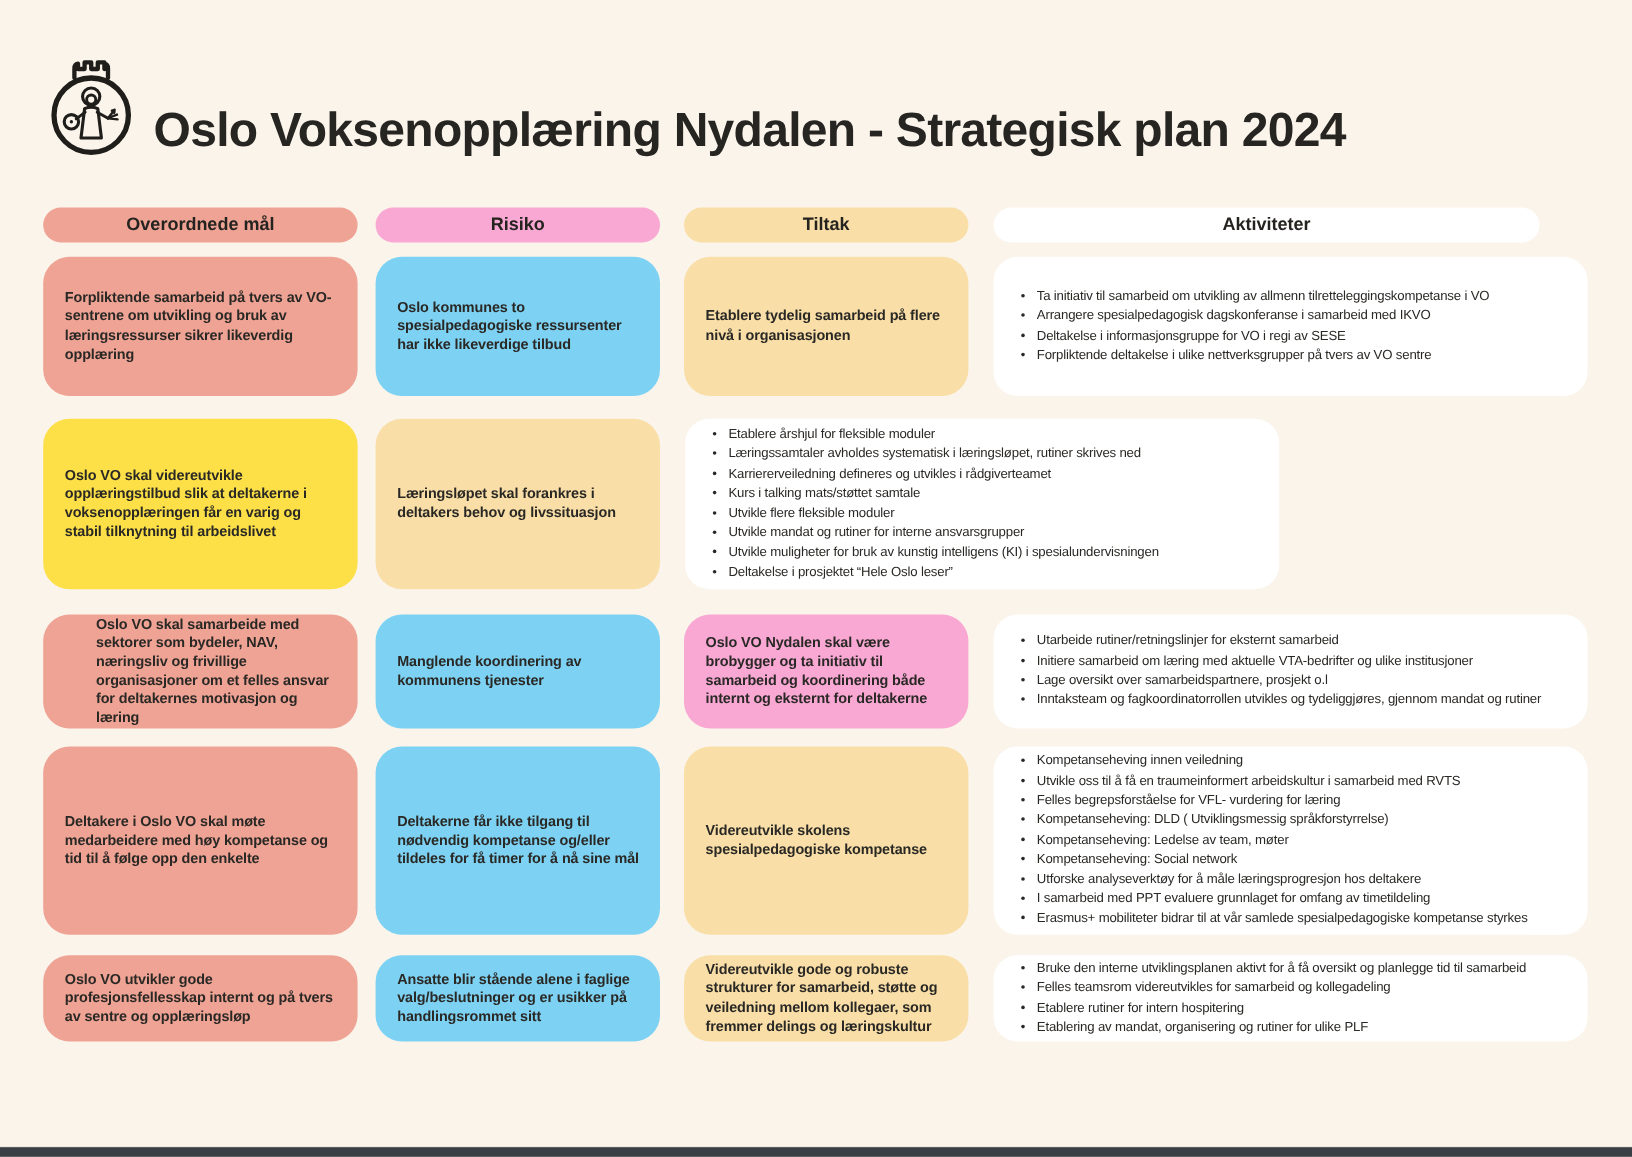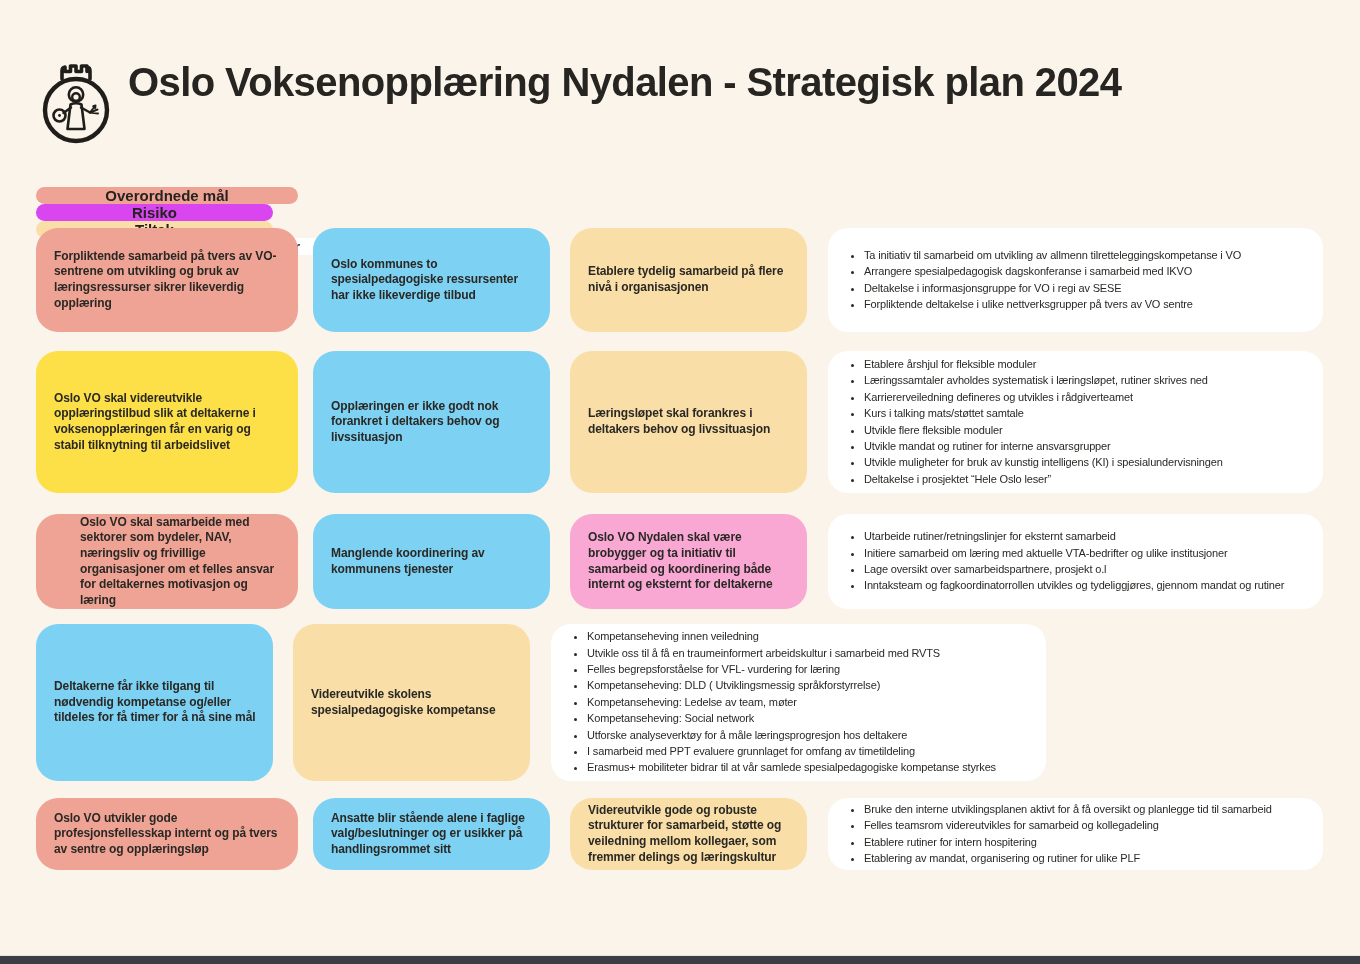--- a/index.html
+++ b/index.html
@@ -8,37 +8,37 @@
   body {
     font-family: "Liberation Sans", "DejaVu Sans", sans-serif;
     background:#FAF4EB;
     color:#2A2825;
     position:relative;
     overflow:hidden;
   }
   .page { width:1360px; height:964px; position:relative; }
 
   
-  .header { display:flex; align-items:flex-start; padding:60px 0 0 38px; }
+  .header { display:flex; align-items:flex-end; padding:46px 0 0 38px; }
   .logo { width:76px; height:86px; flex:0 0 auto; }
   .title {
     font-size:40px; font-weight:700; letter-spacing:-0.6px;
     color:#262522; margin-left:14px; white-space:nowrap;
   }
 
   
   .board { margin:41px 0 0 36px; }
   .row { display:flex; align-items:stretch; }
   .c1 { width:262px; margin-right:15px; }
   .c2 { width:237px; margin-right:20px; }
   .c3 { width:237px; margin-right:21px; }
   .c4 { width:495px; }
   .c4-pill { width:455px; }
 
-  .header-row { height:29px; margin-bottom:12px;flex-direction:column; }
+  .header-row { height:29px; margin-bottom:12px; }
   .pill {
     border-radius:15px;
     display:flex; align-items:center; justify-content:center;
     font-size:15px; font-weight:700; color:#25231f;
   }
   .pill.white { background:#FFFFFF; }
 
   .card {
     border-radius:22px;
     display:flex; align-items:center;
@@ -51,21 +51,21 @@
     padding:10px 6px 10px 14px; font-weight:400;
   }
   .card.white ul {
     list-style:disc; padding-left:22px; margin:0;
   }
   .card.white li {
     font-size:11px; line-height:15.4px; letter-spacing:-0.15px;
     margin:1px 0; font-weight:400;
   }
 
-  .r1 { height:104px;  margin-bottom:19px; }
+  .r1 { height:116px;  margin-bottom:19px; }
   .r2 { height:142px; margin-bottom:21px; }
   .r3 { height:95px;  margin-bottom:15px; }
   .r4 { height:157px; margin-bottom:17px; }
   .r5 { height:72px; }
 
   .bottom-bar {
     position:absolute; left:0; bottom:0; width:1360px; height:9px;
     border-top:1px solid #ece5d9;
   }
 </style>
@@ -101,42 +101,41 @@
         </g>
       </svg>
     </span>
     <h1 class="title">Oslo Voksenopplæring Nydalen - Strategisk plan 2024</h1>
   </div>
 
   <div class="board">
 
     <div class="row header-row">
       <div class="pill c1" style="background-color: rgb(239, 163, 148);">Overordnede mål</div>
-      <div class="pill c2" style="background-color: #d946ef;">Risiko</div>
+      <div class="pill c2" style="background-color: #f9a8d4;">Risiko</div>
       <div class="pill c3" style="background-color: rgb(249, 223, 167);">Tiltak</div>
       <div class="pill white c4-pill">Aktiviteter</div>
     </div>
 
     <div class="row r1">
       <div class="card c1" style="background-color: rgb(239, 163, 148);">Forpliktende samarbeid på tvers av VO-sentrene om utvikling og bruk av læringsressurser sikrer likeverdig opplæring</div>
       <div class="card c2" style="background-color: rgb(125, 210, 243);">Oslo kommunes to spesialpedagogiske ressursenter har ikke likeverdige tilbud</div>
       <div class="card c3" style="background-color: rgb(249, 223, 167);">Etablere tydelig samarbeid på flere nivå i organisasjonen</div>
       <div class="card white c4">
         <ul>
             <li>Ta initiativ til samarbeid om utvikling av allmenn tilretteleggingskompetanse i VO</li>
             <li>Arrangere spesialpedagogisk dagskonferanse i samarbeid med IKVO</li>
             <li>Deltakelse i informasjonsgruppe for VO i regi av SESE</li>
             <li>Forpliktende deltakelse i ulike nettverksgrupper på tvers av VO sentre</li>
           </ul>
       </div>
     </div>
 
     <div class="row r2">
       <div class="card c1" style="background-color: #fde047;">Oslo VO skal videreutvikle opplæringstilbud slik at deltakerne i voksenopplæringen får en varig og stabil tilknytning til arbeidslivet</div>
-      <div class="card c2" style="background-color: rgb(125, 210, 243);">Opplæringen er ikke godt nok forankret i deltakers behov og livssituasjon</div>
       <div class="card c3" style="background-color: rgb(249, 223, 167);">Læringsløpet skal forankres i deltakers behov og livssituasjon</div>
       <div class="card white c4">
         <ul>
             <li>Etablere årshjul for fleksible moduler</li>
             <li>Læringssamtaler avholdes systematisk i læringsløpet, rutiner skrives ned</li>
             <li>Karriererveiledning defineres og utvikles i rådgiverteamet</li>
             <li>Kurs i talking mats/støttet samtale</li>
             <li>Utvikle flere fleksible moduler</li>
             <li>Utvikle mandat og rutiner for interne ansvarsgrupper</li>
             <li>Utvikle muligheter for bruk av kunstig intelligens (KI) i spesialundervisningen</li>
@@ -153,20 +152,21 @@
         <ul>
             <li>Utarbeide rutiner/retningslinjer for eksternt samarbeid</li>
             <li>Initiere samarbeid om læring med aktuelle VTA-bedrifter og ulike institusjoner</li>
             <li>Lage oversikt over samarbeidspartnere, prosjekt o.l</li>
             <li>Inntaksteam og fagkoordinatorrollen utvikles og tydeliggjøres, gjennom mandat og rutiner</li>
           </ul>
       </div>
     </div>
 
     <div class="row r4">
+      <div class="card c1" style="background-color: rgb(239, 163, 148);">Deltakere i Oslo VO skal møte medarbeidere med høy kompetanse og tid til å følge opp den enkelte</div>
       <div class="card c2" style="background-color: rgb(125, 210, 243);">Deltakerne får ikke tilgang til nødvendig kompetanse og/eller tildeles for få timer for å nå sine mål</div>
       <div class="card c3" style="background-color: rgb(249, 223, 167);">Videreutvikle skolens spesialpedagogiske kompetanse</div>
       <div class="card white c4">
         <ul>
             <li>Kompetanseheving innen veiledning</li>
             <li>Utvikle oss til å få en traumeinformert arbeidskultur i samarbeid med RVTS</li>
             <li>Felles begrepsforståelse for VFL- vurdering for læring</li>
             <li>Kompetanseheving: DLD ( Utviklingsmessig språkforstyrrelse)</li>
             <li>Kompetanseheving: Ledelse av team, møter</li>
             <li>Kompetanseheving: Social network</li>

